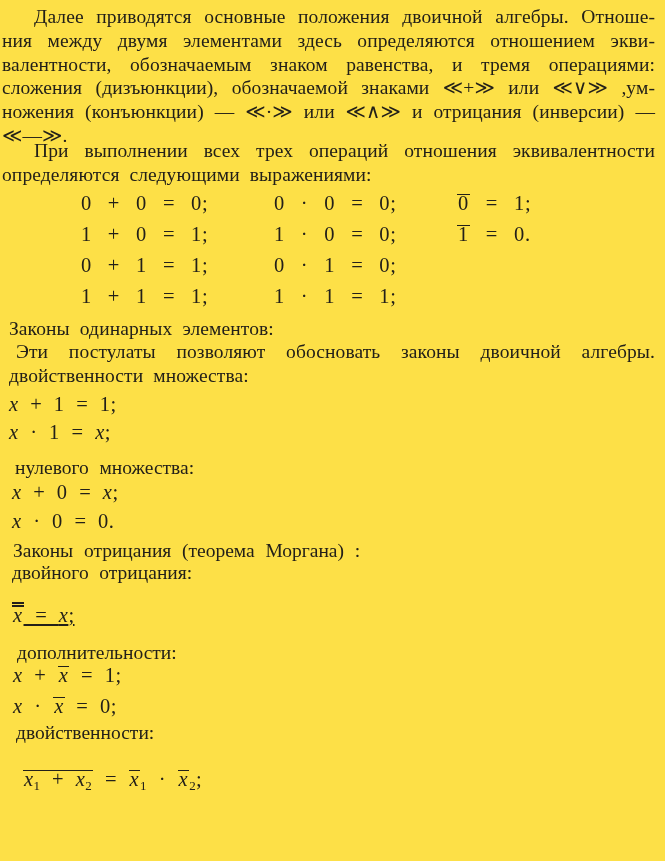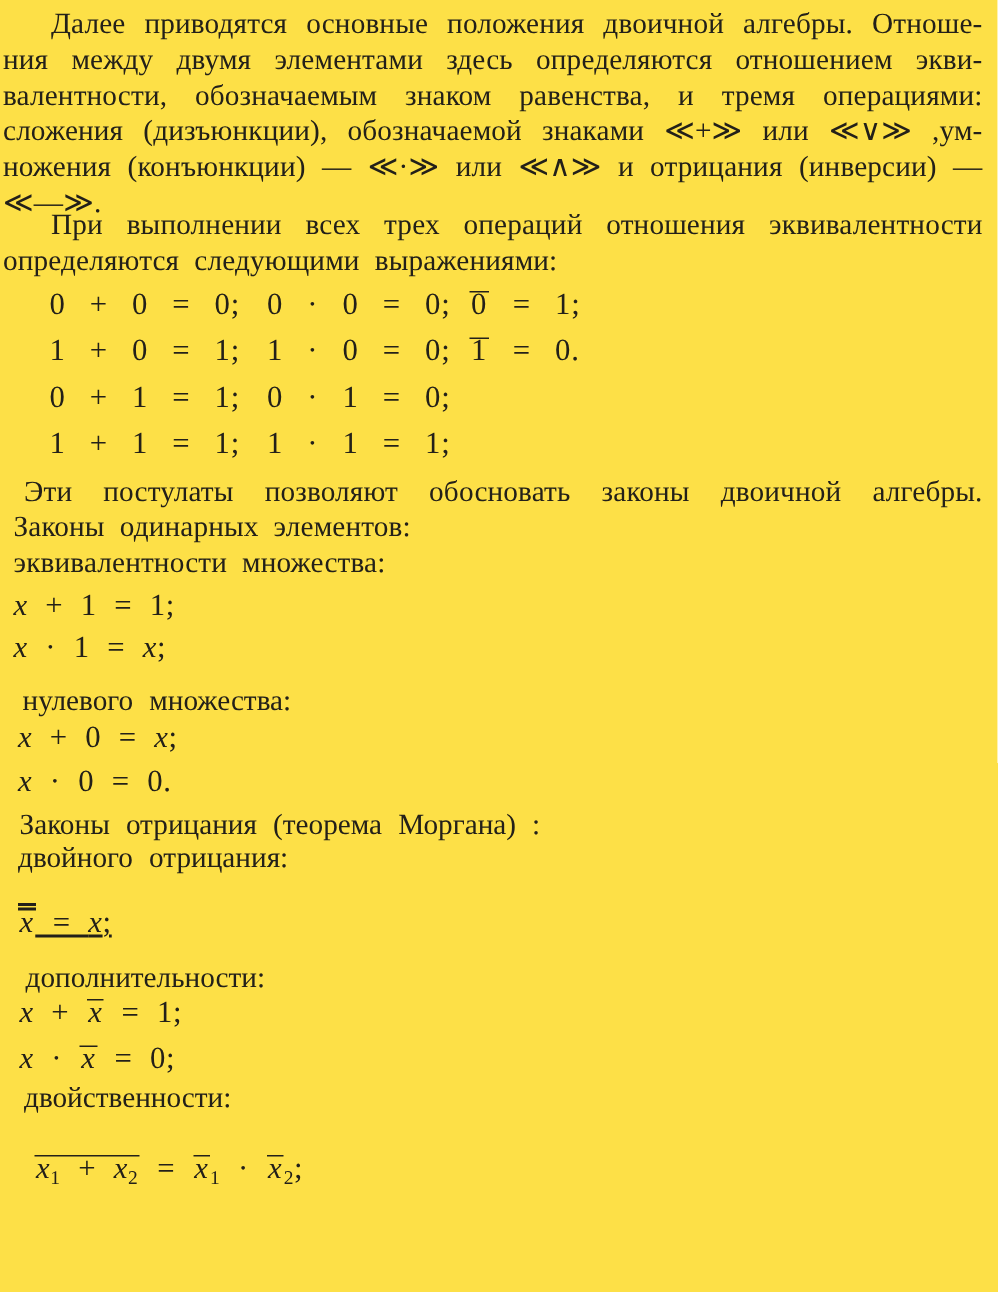--- a/index.html
+++ b/index.html
@@ -17,21 +17,21 @@
   .tl { font-size: 19.5px; line-height: 23.8px; word-spacing: 0.26em; letter-spacing: 0.005em; }
   .just { text-align: justify; text-align-last: justify; }
   .ind1 { text-indent: 32px; }
   .ind2 { text-indent: 7px; }
   #p2 .tl { line-height: 23.5px; }
   #p3 .tl { line-height: 23.3px; }
 
   
   #post { top: 192px; left: 33px; }
   .prow { height: 31px; }
-  .pf { display: inline-block; font-size: 20.5px; word-spacing: 0.5em; letter-spacing: 0.03em; }
+  .pf { display: inline-block; font-size: 20.5px; word-spacing: 0.5em; letter-spacing: 0.03em; margin-left: 48px; }
   .pc1 { width: 145px; }
   .pc2 { width: 135px; }
 
   
   .formula { position: absolute; font-size: 20.5px; line-height: 26px; word-spacing: 0.3em; letter-spacing: 0.02em; }
   .label   { position: absolute; font-size: 19.5px; line-height: 23px; word-spacing: 0.3em; }
   .fit { font-style: italic; }
   .fbar  { display: inline-block; line-height: 15px; padding: 1px 1px 0; border-top: 1.8px solid currentColor; }
   .fdbar { display: inline-block; line-height: 15px; padding: 1px 1px 0; border-top: 5px double currentColor; }
   sub { font-size: 13px; line-height: 0; vertical-align: -4px; }
@@ -83,23 +83,23 @@
     </div>
     <div class="prow">
       <span class="pf pc1"><span>0 + 1 = 1;</span></span><span class="pf pc2"><span>0 · 1 = 0;</span></span>
     </div>
     <div class="prow">
       <span class="pf pc1"><span>1 + 1 = 1;</span></span><span class="pf pc2"><span>1 · 1 = 1;</span></span>
     </div>
   </div>
 
   <div class="blk" id="p3">
+    <div class="tl">Законы одинарных элементов:</div>
     <div class="tl just ind2">Эти постулаты позволяют обосновать законы двоичной алгебры.</div>
-    <div class="tl">Законы одинарных элементов:</div>
-    <div class="tl">эквивалентности множества:</div>
+    <div class="tl">двойственности множества:</div>
   </div>
 
   <div class="formula" id="fu1"><span class="fit">x</span><span> + 1 = 1;</span></div>
   <div class="formula" id="fu2"><span class="fit">x</span><span> · 1 = </span><span class="fit">x</span><span>;</span></div>
 
   <div class="label" id="lzero">нулевого множества:</div>
   <div class="formula" id="fz1"><span class="fit">x</span><span> + 0 = </span><span class="fit">x</span><span>;</span></div>
   <div class="formula" id="fz2"><span class="fit">x</span><span> · 0 = 0.</span></div>
 
   <div class="label" id="lneg">Законы отрицания (теорема Моргана) :</div>

